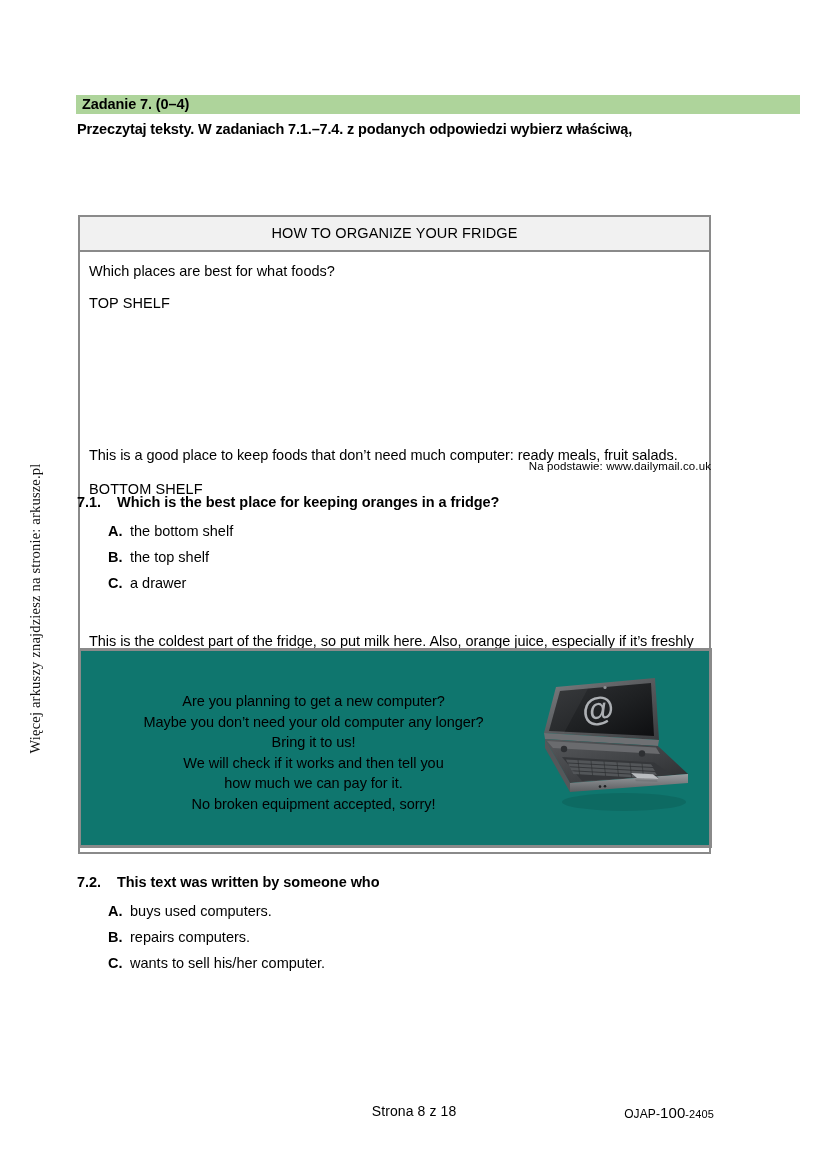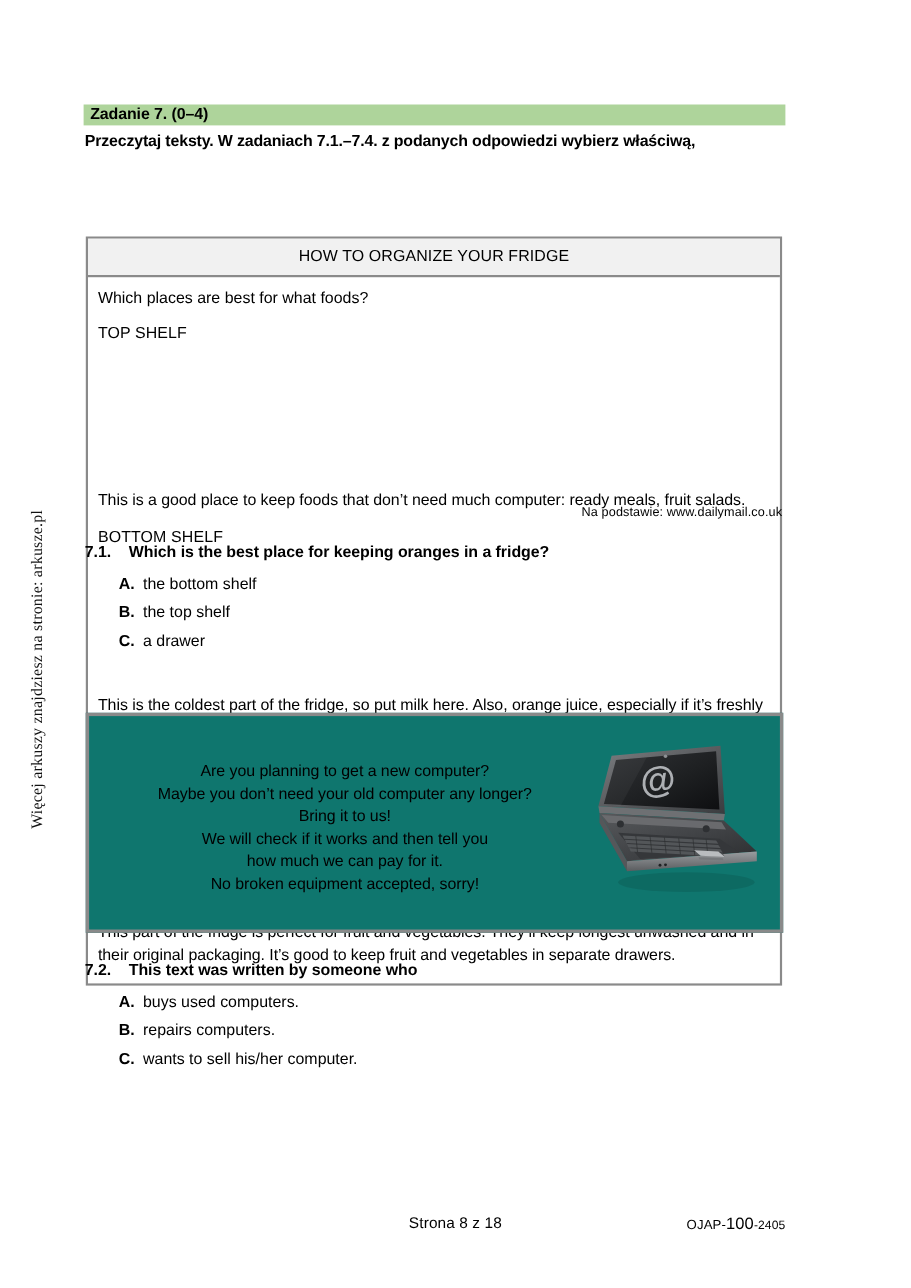--- a/index.html
+++ b/index.html
@@ -47,21 +47,21 @@
     top: 0;
     width: 828px;
     height: 1171px;
   }
 
   
   .task-banner {
     position: absolute;
     left: 76px;
     top: 95px;
-    width: 638px;
+    width: 724px;
     height: 19px;
     background: #aed49b;
   }
   .task-banner-label {
     position: absolute;
     left: 6px;
     top: 1px;
     font-size: 14.5px;
     font-weight: bold;
     letter-spacing: -0.1px;
@@ -235,21 +235,20 @@
         <div class="fridge-row-text">This is a good place to keep foods that don’t need much computer: ready meals, fruit salads.</div>
       </div>
 
       <div class="fridge-row">
         <div class="fridge-row-label">BOTTOM SHELF</div>
         <div class="fridge-row-text">This is the coldest part of the fridge, so put milk here. Also, orange juice, especially if it’s freshly squeezed, should be kept on this shelf.</div>
       </div>
 
       <div class="fridge-row">
         <div class="fridge-row-label">DRAWERS</div>
-        <div class="fridge-row-text">This part of the fridge is perfect for fruit and vegetables. They’ll keep longest unwashed and in their original packaging. It’s good to keep fruit and vegetables in separate drawers.</div>
       </div>
     </div>
   </div>
 
   <div class="source-line">Na podstawie: www.dailymail.co.uk</div>
 
   <div class="question-block" style="top:492px;">
     <div class="q-stem">
       <span class="q-num">7.1.</span>
       <span>Which is the best place for keeping oranges in a fridge?</span>

